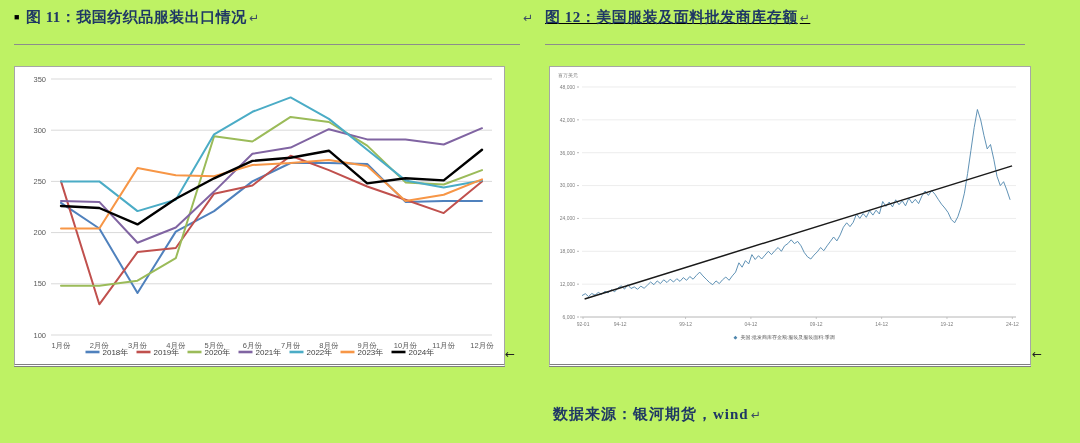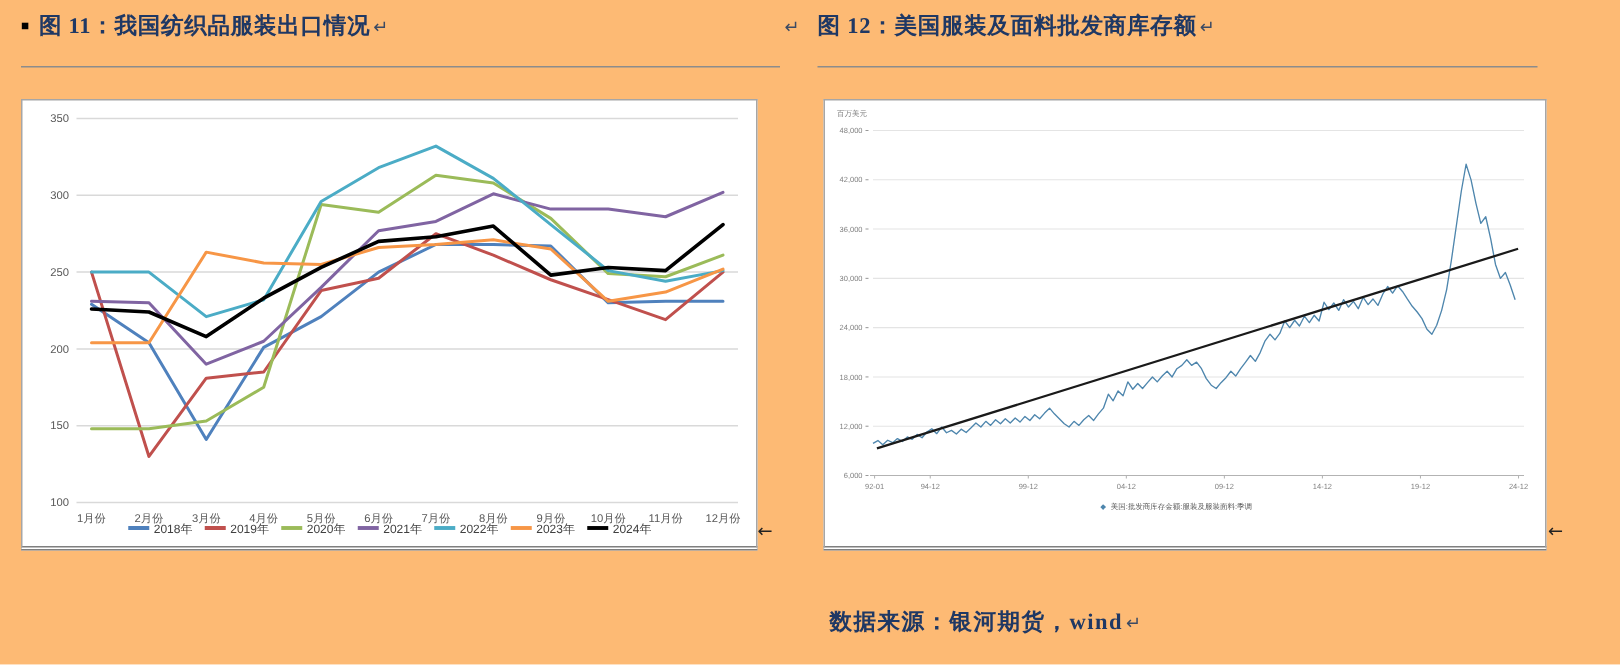--- a/index.html
+++ b/index.html
@@ -1,16 +1,16 @@
 <!DOCTYPE html>
 <html><head>
 <meta charset="utf-8">
 <style>
   html,body{margin:0;padding:0;background:#fff;}
-  .page{position:relative;width:1080px;height:443px;background:#fdba74;overflow:hidden;
+  .page{position:relative;width:1080px;height:443px;background:#bef264;overflow:hidden;
         font-family:"Liberation Serif", serif;}
   .abs{position:absolute;}
   .fig-title{font-size:15px;font-weight:bold;color:#1F3864;letter-spacing:0.5px;white-space:nowrap;}
   .bullet{font-size:9px;color:#000;margin-right:6px;vertical-align:2px;}
   .pmark{font-family:"DejaVu Sans",sans-serif;font-weight:normal;font-size:12px;color:#3b4a63;margin-left:2px;}
   .title-rule{height:1px;background:#8c8c8c;}
   .chart-box{background:#ffffff;border:1px solid #a6a6a6;border-bottom:3px double #7f7f7f;}
   .source-line{font-size:15px;font-weight:600;color:#1F3864;letter-spacing:1px;white-space:nowrap;}
   .row-end{font-family:"DejaVu Sans",sans-serif;font-size:12px;color:#222;}
   svg{display:block;}
@@ -84,21 +84,21 @@
           <line x1="325.5" x2="339.5" y1="285" y2="285" stroke="#F79646" stroke-width="2.6"></line>
           <text x="342.5" y="288" font-size="8" fill="#404040">2023年</text>
           <line x1="376.5" x2="390.5" y1="285" y2="285" stroke="#000000" stroke-width="2.6"></line>
           <text x="393.5" y="288" font-size="8" fill="#404040">2024年</text>
         </g>
       </svg>
   </div>
   <span class="abs row-end" style="left:505px;top:347px;">←</span>
 
 
-  <div class="abs" style="left:545px;top:8px;">
+  <div class="abs" style="left:545px;top:8px;text-decoration:underline;">
     <span class="fig-title">
       <span>图 12：美国服装及面料批发商库存额</span><span class="pmark">↵</span>
     </span>
   </div>
   <div class="abs title-rule" style="left:545px;top:44px;width:480px;"></div>
 
   <div class="abs chart-box" style="left:549px;top:66px;width:480px;height:297px;">
     <svg id="chart-right" width="480" height="297" viewBox="0 0 480 297">
         <text x="8" y="10" font-size="5" fill="#808080">百万美元</text>
         <g>

